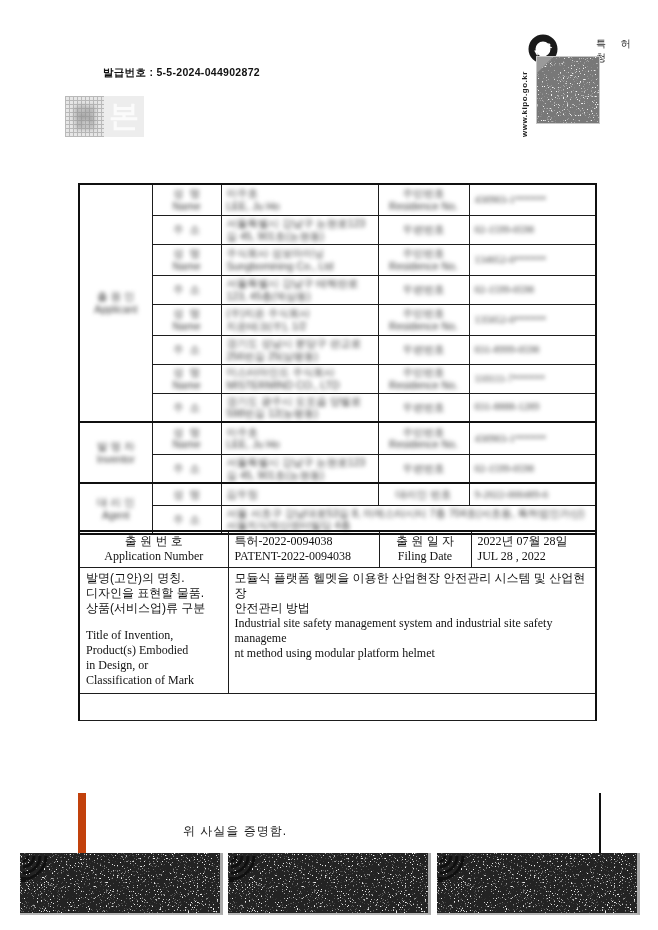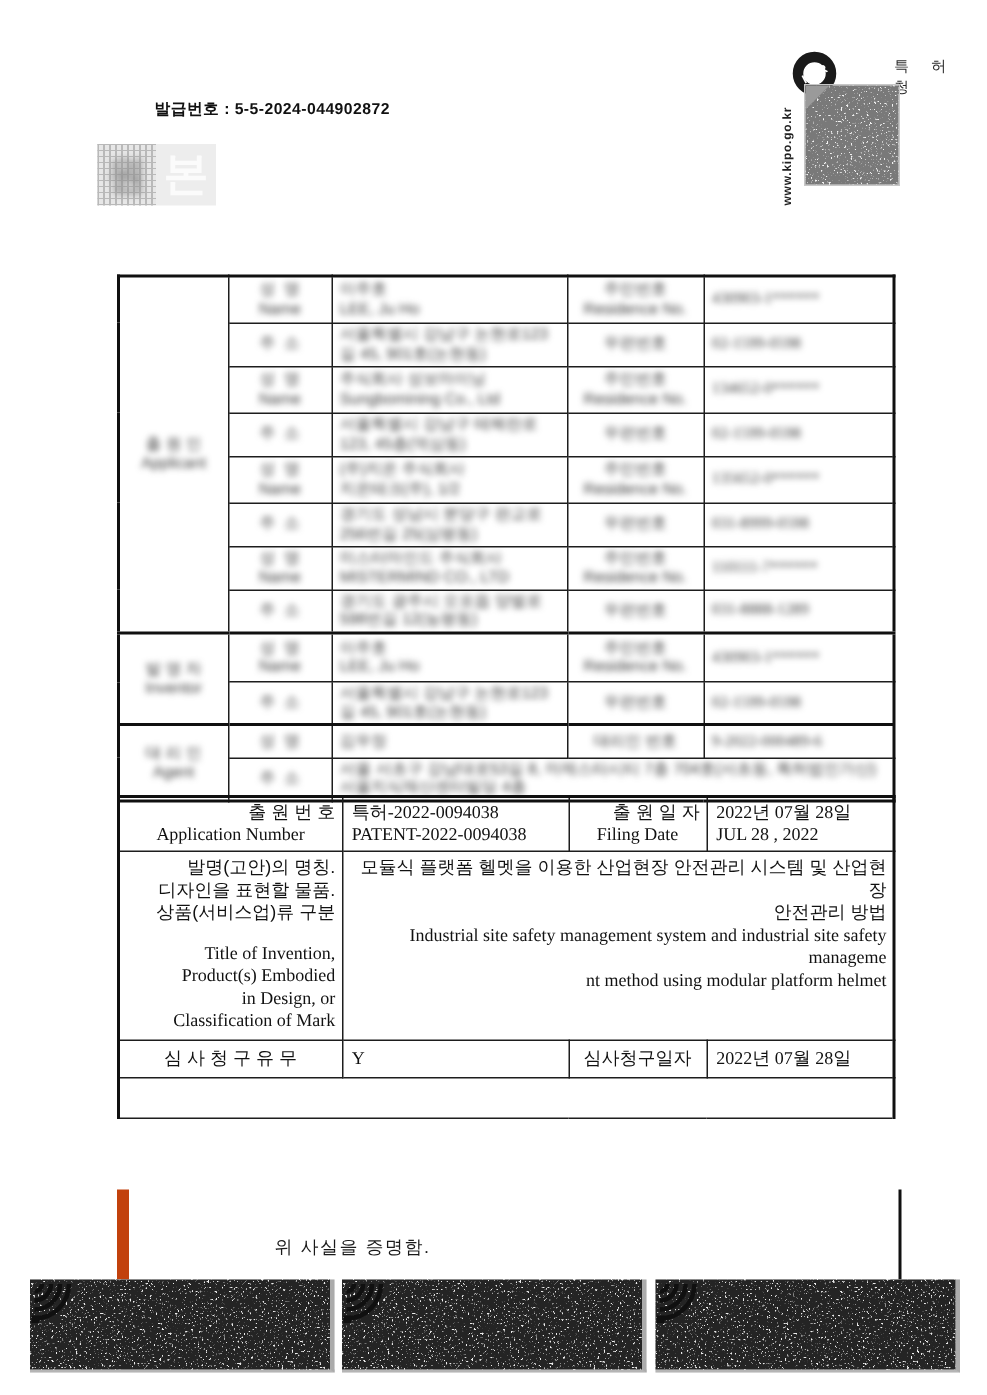--- a/index.html
+++ b/index.html
@@ -1,21 +1,21 @@
 <!DOCTYPE html>
 <html><head>
 <meta charset="utf-8">
 <style>
   html,body { margin:0; padding:0; background:#fff; }
   .page {
     position:relative; width:658px; height:930px; background:#fff; overflow:hidden;
     font-family:"Liberation Sans", sans-serif; color:#111;
   }
   .abs { position:absolute; }
-  .pw { white-space:pre-wrap;text-align:right; }
+  .pw { white-space:pre-wrap; }
   .bl { filter:blur(2.2px); color:#3d3d3d; }
 
   
   .issue-no { left:103px; top:66px; font-size:10.5px; font-weight:bold; letter-spacing:0.3px; }
   .title-ko { left:0; right:0; top:101px; text-align:center; font-size:25px; letter-spacing:2px; color:#1c1c1c; }
   .title-en { left:0; right:0; top:137px; text-align:center; font-family:"Liberation Serif", serif;
               font-weight:bold; font-size:19px; letter-spacing:0.5px; color:#0d0d0d; }
 
   
   .orig-stamp { left:65px; top:96px; display:flex; }
@@ -245,26 +245,20 @@
 Product(s) Embodied
 in Design, or
 Classification of Mark</span>
       </td>
       <td class="val" colspan="3">
         <span class="blk pw">모듈식 플랫폼 헬멧을 이용한 산업현장 안전관리 시스템 및 산업현장
 안전관리 방법</span>
         <span class="blk serif pw">Industrial site safety management system and industrial site safety manageme
 nt method using modular platform helmet</span>
       </td>
-    </tr>
-    <tr style="height:25px">
-      <td class="lab"><span class="pw">심 사 청 구 유 무</span></td>
-      <td class="val"><span class="serif">Y</span></td>
-      <td class="lab"><span class="pw">심사청구일자</span></td>
-      <td class="val"><span class="serif">2022년 07월 28일</span></td>
     </tr>
     <tr style="height:27px">
       <td colspan="4"></td>
     </tr>
   </tbody>
     </table>
 
   <div class="abs certify">
     <div class="certify-text">위 사실을 증명함.</div>
   </div>

